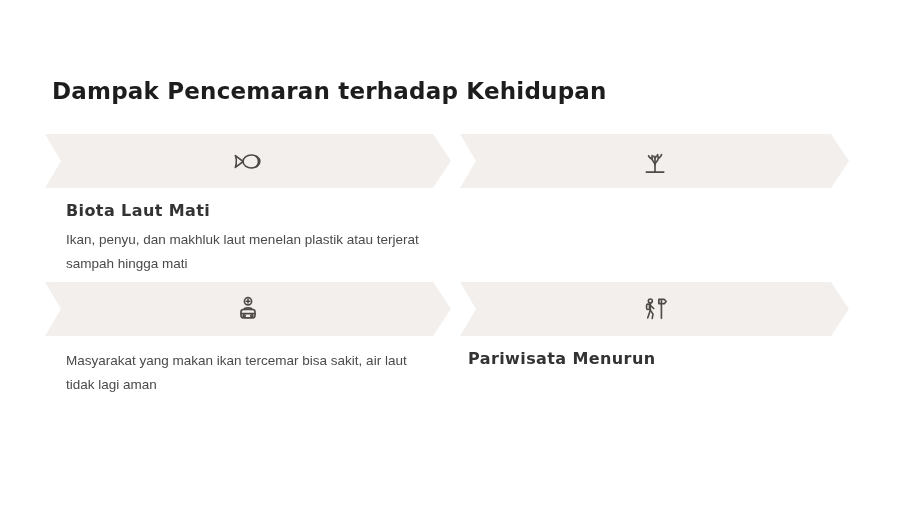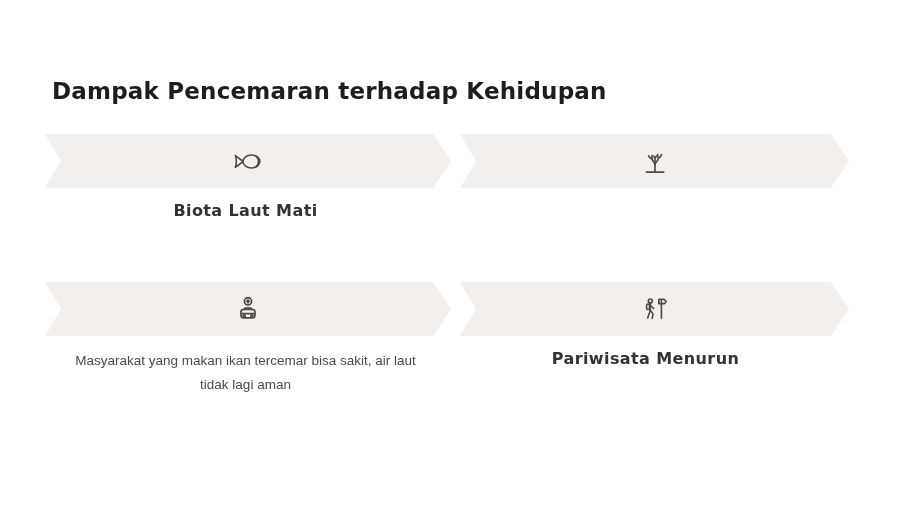--- a/index.html
+++ b/index.html
@@ -21,21 +21,21 @@
   .card { height:148px; }
 
   .banner {
     height:54px; width:100%;
     background:var(--banner-color,#f3efec);
     clip-path:polygon(0 0, calc(100% - 18px) 0, 100% 50%, calc(100% - 18px) 100%, 0 100%, 16px 50%);
     display:flex; align-items:center; justify-content:center;
   }
   .banner svg { display:block; }
 
-  .card-text { padding:13px 26px 0 21px;text-align:center; }
+  .card-text { padding:13px 26px 0 21px; }
   .card:nth-child(even) .card-text { padding-left:8px; }
 
   .card-heading {
     font-size:16px; font-weight:700; letter-spacing:.4px;
     color:var(--heading-color,#333);
     font-family:"DejaVu Sans","Liberation Sans",sans-serif;
     margin-bottom:8px;
   }
   .card-desc {
     font-size:13.5px; line-height:24px;
@@ -59,20 +59,21 @@
         <span>
           <svg class="icon" width="30" height="23" viewBox="0 0 26 20">
             <path d="M8.8 10 L2 4.8 C3.1 8 3.1 12 2 15.2 Z"></path>
             <ellipse cx="16" cy="10" rx="7.3" ry="5.6"></ellipse>
             <path d="M19.8 5.3 C22.9 7.2 22.9 12.8 19.8 14.7"></path>
           </svg>
         </span>
       </div>
       <div class="card-text">
         <h2 class="card-heading">Biota Laut Mati</h2>
+        <p class="card-desc">Ikan, penyu, dan makhluk laut menelan plastik atau terjerat sampah hingga mati</p>
       </div>
     </section>
 
     <section class="card">
       <div class="banner">
         <span>
           <svg class="icon" width="28" height="28" viewBox="0 0 24 24">
             <path d="M4.5 21.5 H19.5"></path>
             <path d="M12 21.5 V15"></path>
             <path d="M12 15 C11.5 13 10.2 12.5 9.5 10.5 M9.5 10.5 V7.3 M9.5 10.5 C8.5 9.8 7.3 9.5 6.5 7.6"></path>

